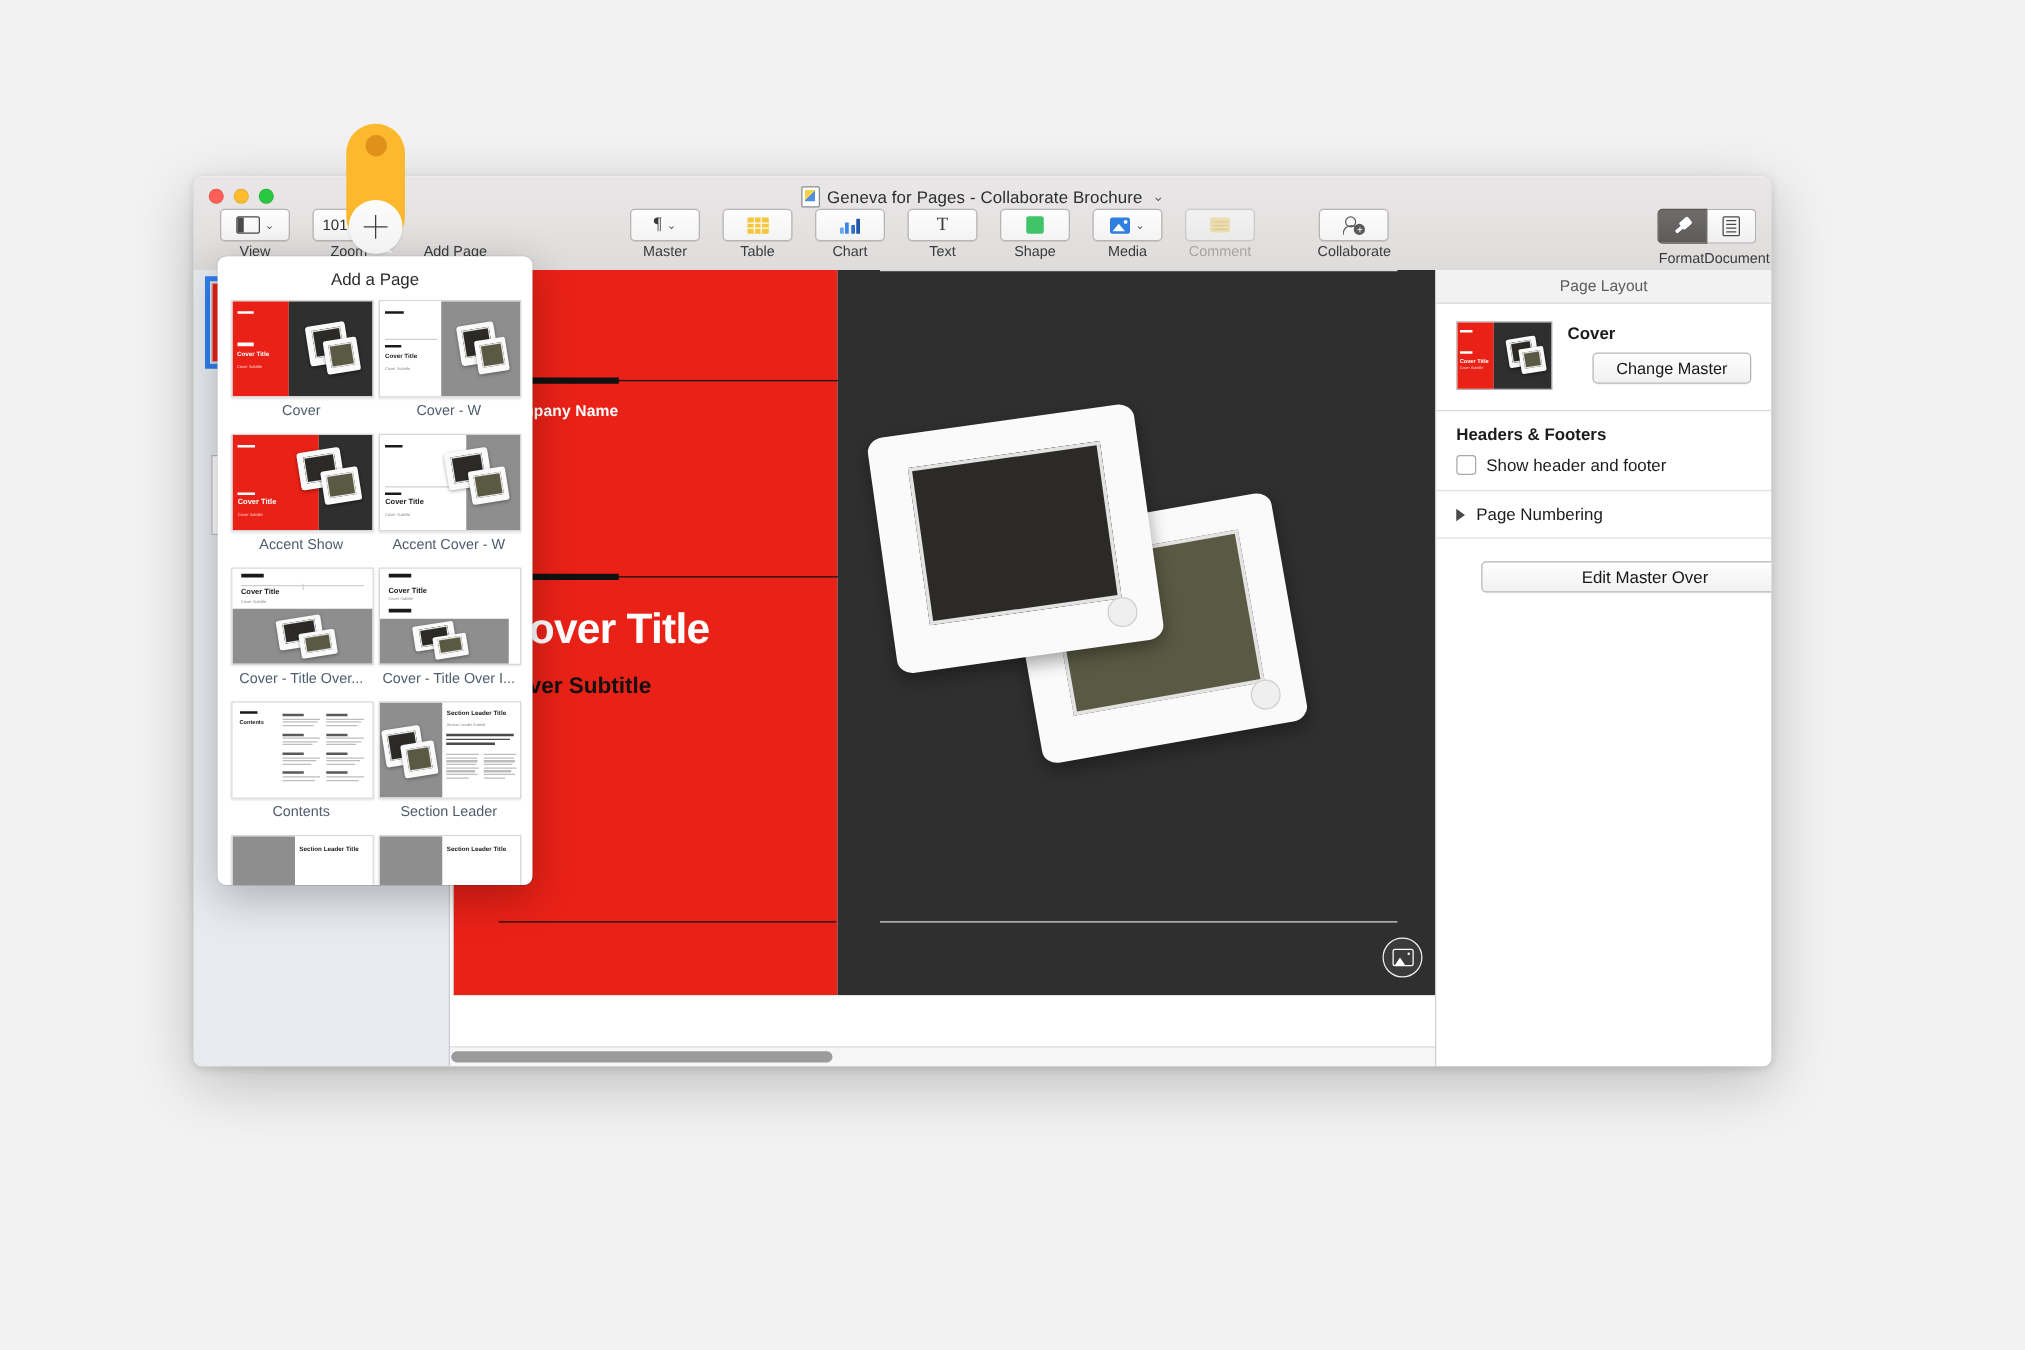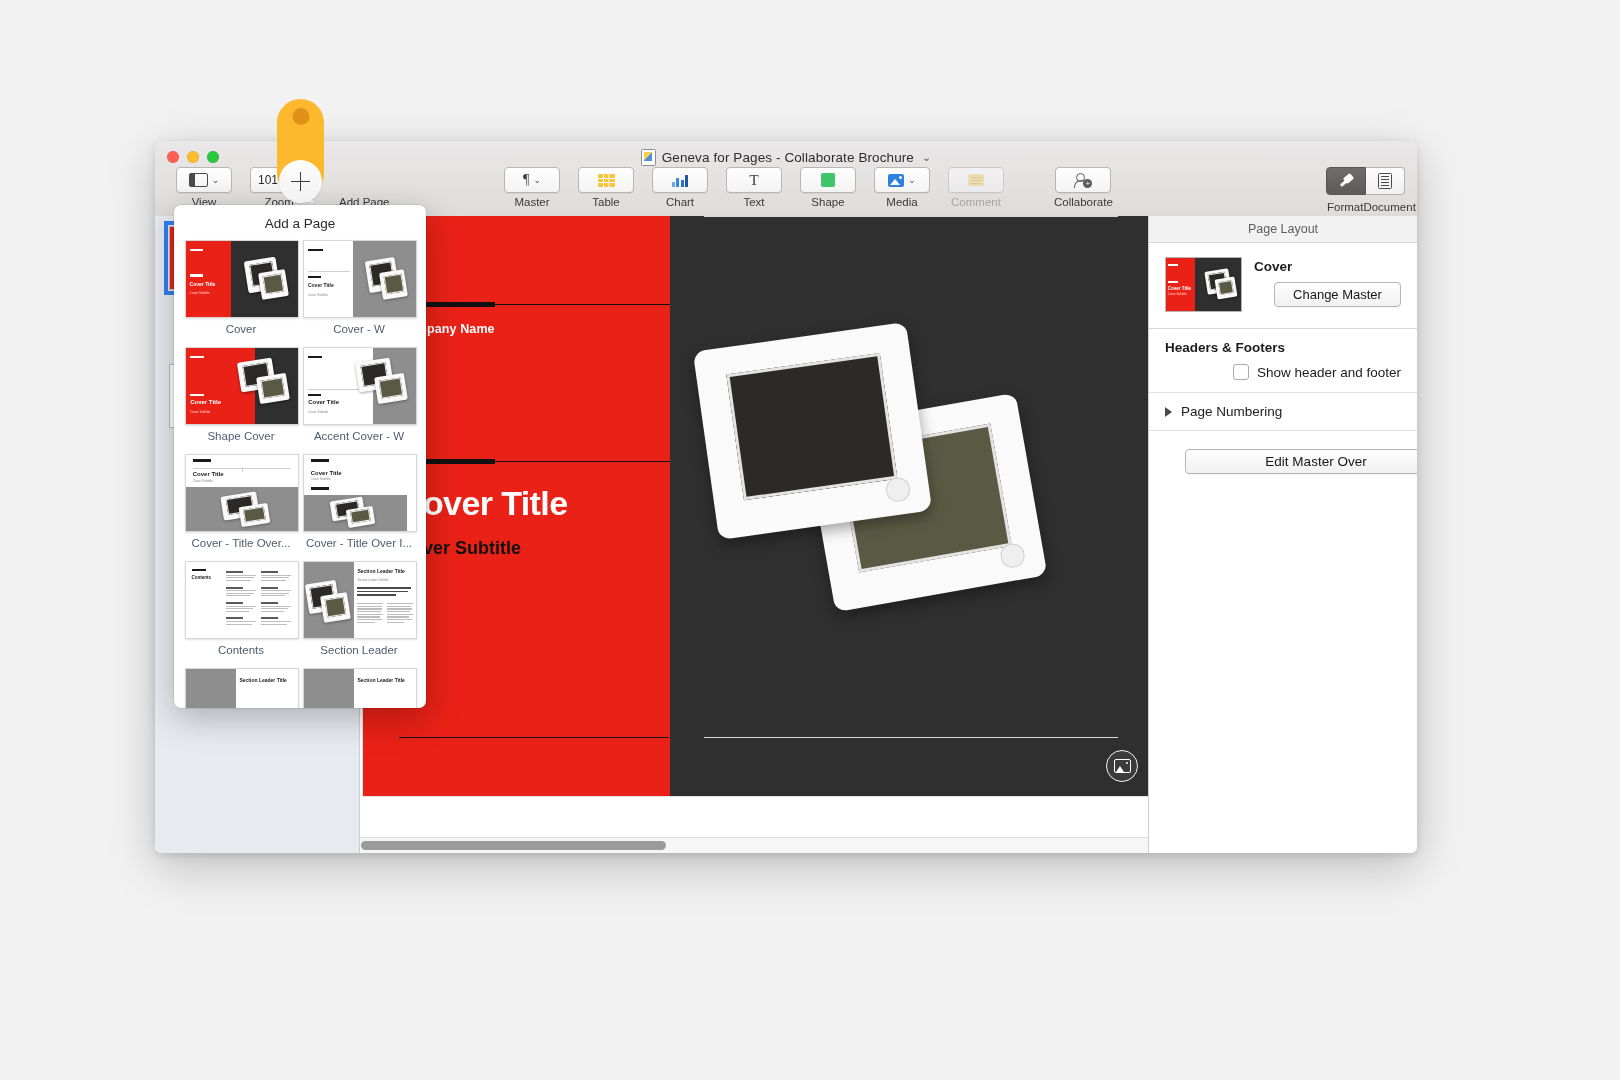--- a/index.html
+++ b/index.html
@@ -162,21 +162,21 @@
     border:.5px solid #b8b4b4;border-radius:4px;padding:4px 12px;text-align:center;
     box-shadow:0 .5px .5px rgba(0,0,0,.08);
     margin-left:20px;
   }
   .secrow{display:flex;align-items:center;padding:11px 16px;border-bottom:1px solid #e0e0e0;}
   .tri{width:0;height:0;border-left:7px solid #4a4a4a;border-top:5px solid transparent;border-bottom:5px solid transparent;margin-right:9px;flex:none;}
   .sectitle{font-size:13.5px;color:#1c1c1c;}
   .sectitle.b{font-weight:bold;}
   .swatch{margin-left:auto;width:66px;height:21px;border-radius:3px;border:.5px solid rgba(0,0,0,.22);}
   .hdrgroup{padding:11px 16px 12px 16px;border-bottom:1px solid #e0e0e0;}
-  .cbrow{display:flex;align-items:center;gap:8px;margin-top:9px;justify-content:flex-end;}
+  .cbrow{display:flex;align-items:center;gap:8px;margin-top:9px;}
   .cb{width:14px;height:14px;border:1px solid #a9a9a9;border-radius:3px;background:#fff;flex:none;}
   .cblabel{font-size:13.5px;color:#1c1c1c;}
   .editwrap{padding:18px 16px;}
   .editbtn{width:100%;font-size:13.5px;}
 
   
   .popover{
     position:absolute;left:174px;top:205px;width:252px;height:503px;
     background:#fff;border-radius:7px;
     box-shadow:0 10px 34px rgba(0,0,0,.26),0 0 0 .5px rgba(0,0,0,.14);
@@ -508,21 +508,21 @@
           </div>
           <div class="m-dark" style="flex:1;position:relative;">
             <div class="slide" style="left:-38%;top:16%;width:82%;height:40%;transform:rotate(-9deg);border-radius:8%;box-shadow:0 1px 3px rgba(0,0,0,.5);">
                 <div class="win" style="box-shadow:inset 0 0 0 1px #e8e8e8;"></div>
               </div>
             <div class="slide" style="left:6%;top:36%;width:70%;height:36%;transform:rotate(-9deg);border-radius:8%;box-shadow:0 1px 3px rgba(0,0,0,.5);">
                 <div class="win" style="background:#5a5a44;box-shadow:inset 0 0 0 1px #e8e8e8;"></div>
               </div>
           </div>
         </div>
-        <div class="popcap">Shape Cover</div>
+        <div class="popcap">Accent Show</div>
       </div>
 
       <div class="popcell">
         <div class="popthumb">
           <div class="m-white" style="width:62%;position:relative;">
             <span class="m-bar" style="left:6%;top:10%;width:20%;"></span>
             <span class="m-line" style="left:6%;top:54%;right:4%;"></span>
             <span class="m-bar" style="left:6%;top:60%;width:18%;"></span>
             <span class="m-t" style="left:6%;top:67%;font-size:6px;color:#1a1a1a;">Cover Title</span>
             <span class="m-sub" style="left:6%;top:82%;font-size:3.2px;color:#888;">Cover Subtitle</span>

